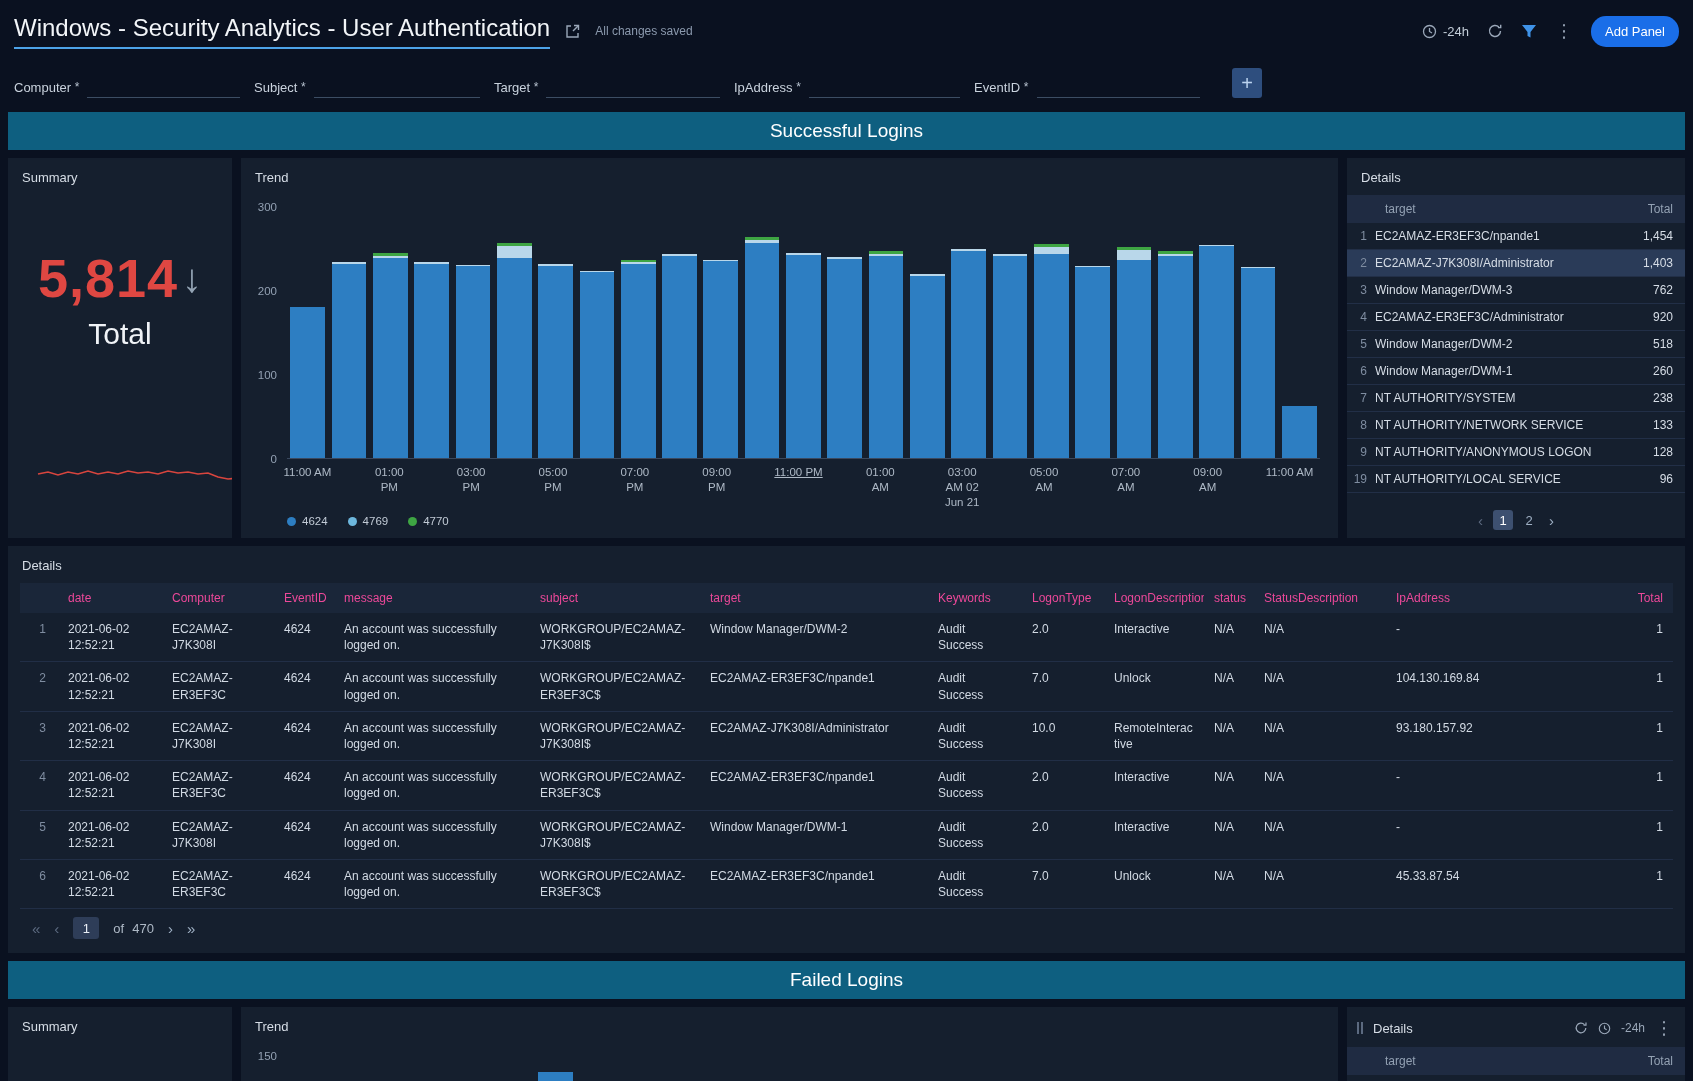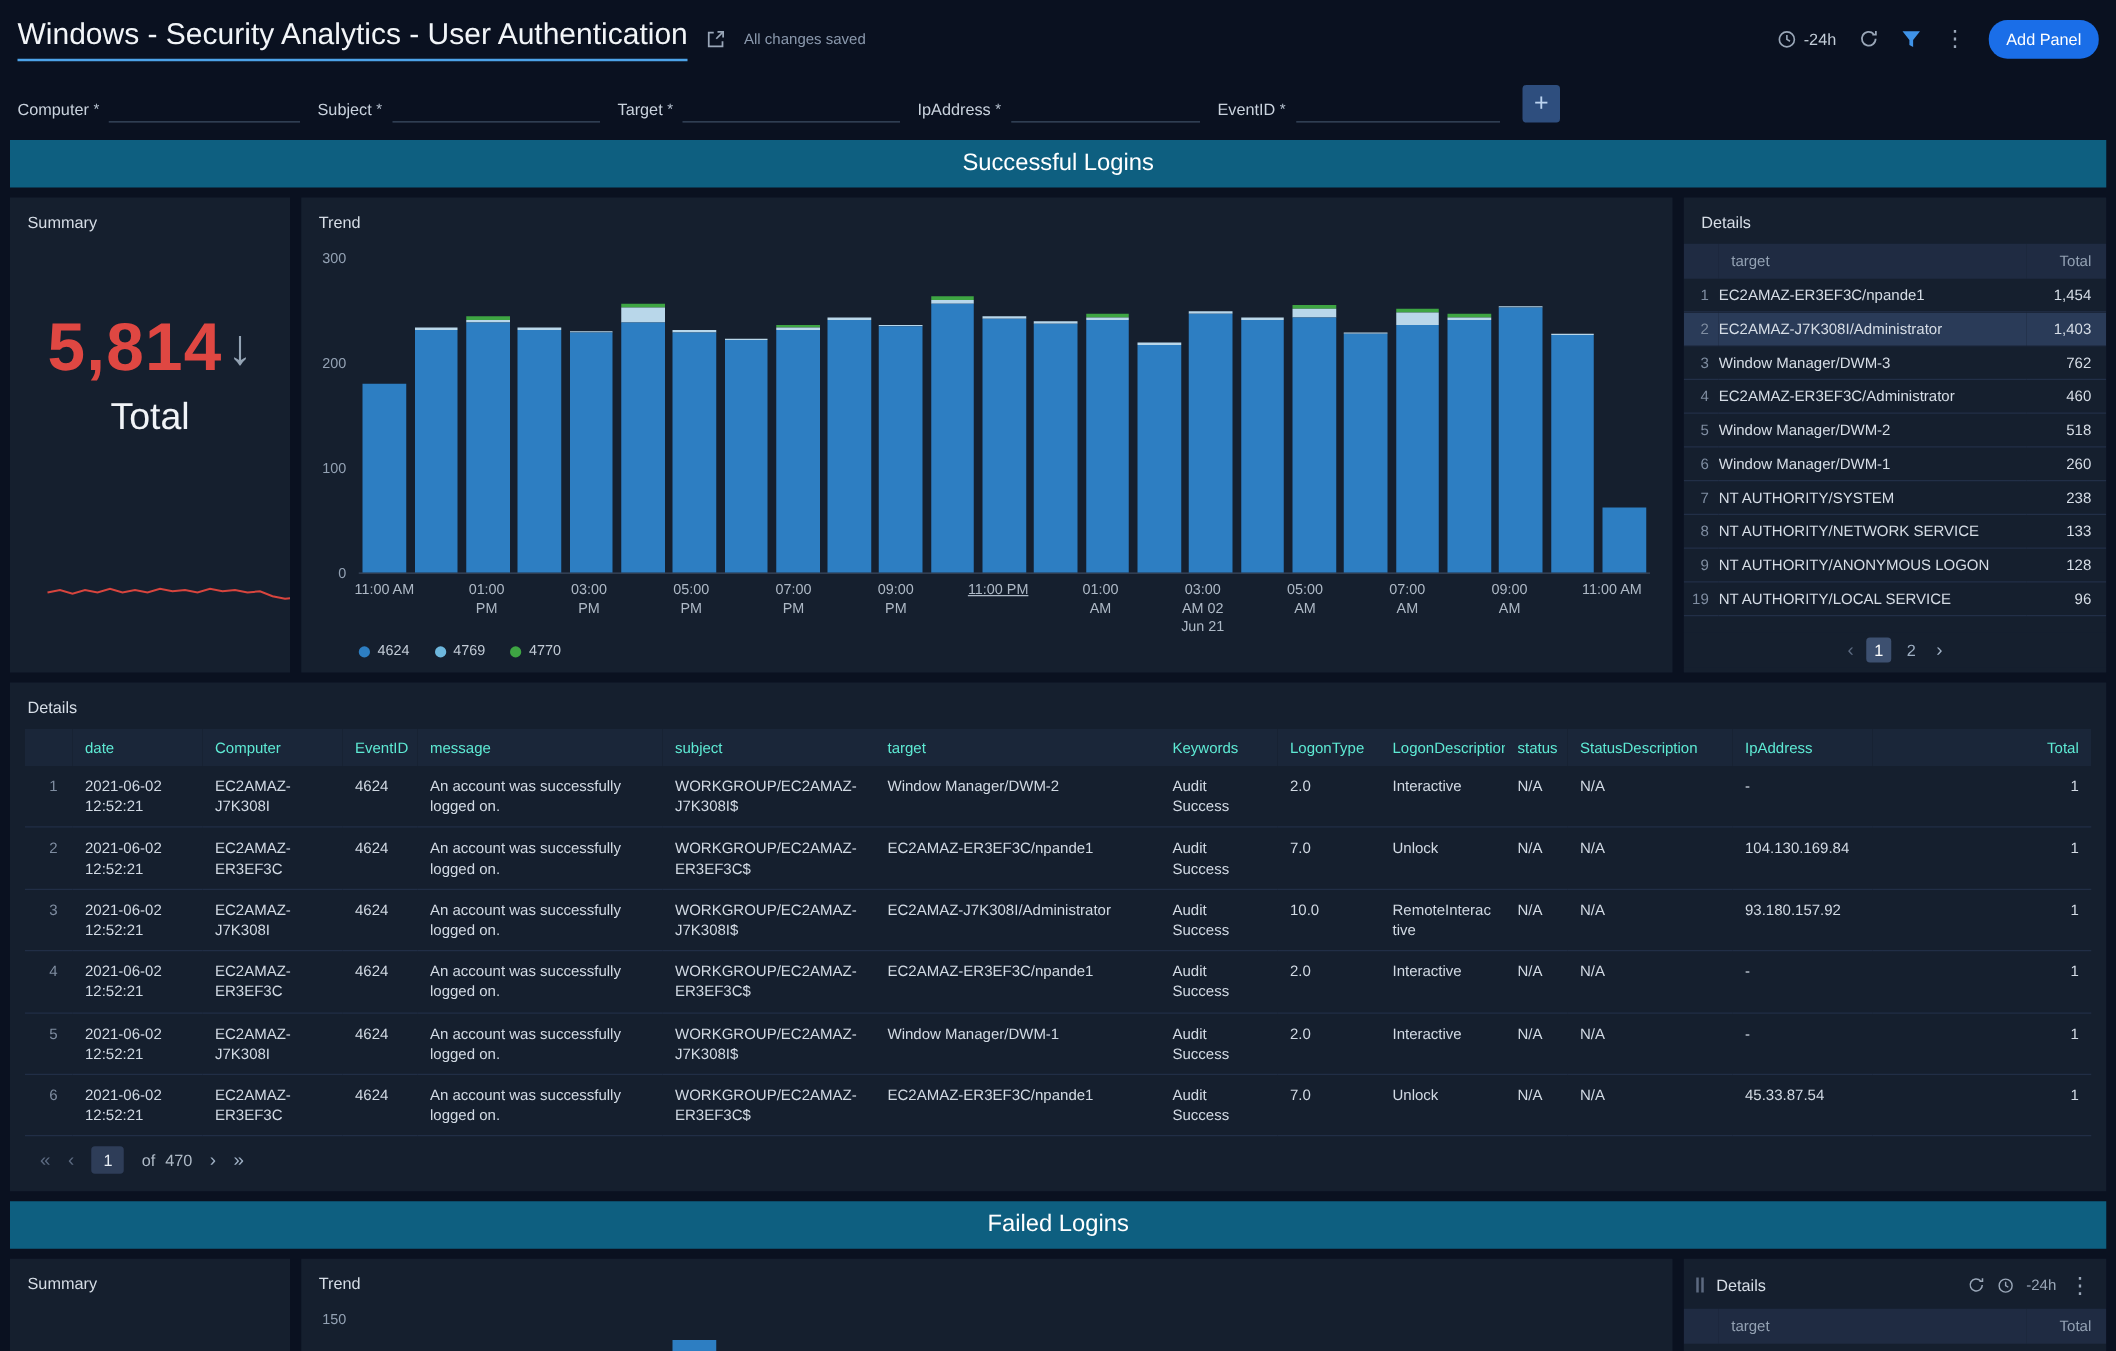--- a/index.html
+++ b/index.html
@@ -13,21 +13,21 @@
   .topbar { height:62px; display:flex; align-items:center; padding:0 14px; gap:14px; }
   .page-title { font-size:24px; font-weight:400; color:#f2f5f8; border-bottom:2px solid #4da3e8; padding-bottom:5px; white-space:nowrap; }
   .icon { color:#9aa7b8; display:inline-flex; align-items:center; }
   .saved-status { font-size:12px; color:#8b99ad; }
   .spacer { flex:1; }
   .right-cluster { display:flex; align-items:center; gap:18px; }
   .time-range { display:flex; align-items:center; gap:6px; font-size:13px; color:#c3cdd8; cursor:pointer; }
   .kebab { font-size:18px; color:#9aa7b8; line-height:1; cursor:pointer; }
   .add-panel-btn { background:#1a6ee8; color:#fff; font-size:13px; border:none; border-radius:15px; padding:8px 14px; cursor:pointer; }
   
-  .filter-row { display:flex; align-items:flex-end; padding:6px 14px 14px 14px; }
+  .filter-row { display:flex; align-items:flex-end; padding:6px 14px 14px 14px; gap:14px; }
   .filter-field { width:226px; display:flex; align-items:flex-end; gap:8px; }
   .flabel { font-size:13px; color:#c9d2dd; padding-bottom:3px; white-space:nowrap; }
   .req { color:#b7c2cf; font-size:12px; vertical-align:top; }
   .finput { flex:1; height:22px; border-bottom:1px solid #3c4d63; cursor:text; }
   .add-filter { width:30px; height:30px; margin-left:18px; background:#2e4e7e; border-radius:3px; color:#bcd4f0;
                 font-size:20px; display:flex; align-items:center; justify-content:center; cursor:pointer; }
   
   .section-bar { margin:0 8px 8px 8px; height:38px; background:#0e5f80; display:flex; align-items:center; justify-content:center;
                  font-size:19px; font-weight:500; color:#ffffff; cursor:pointer; }
   
@@ -68,21 +68,21 @@
   .mini-pagination { position:absolute; bottom:4px; left:0; right:0; height:28px; background:#151f2e;
                      display:flex; align-items:center; justify-content:center; gap:10px; font-size:13px; }
   .chev { color:#9fb0c4; cursor:pointer; font-size:15px; }
   .chev.dim { color:#5c6a80; }
   .page { min-width:20px; height:20px; display:inline-flex; align-items:center; justify-content:center;
           color:#9fb0c4; border-radius:3px; cursor:pointer; padding:0 4px; }
   .page.active { background:#3d5070; color:#ffffff; }
   
   .details-panel { margin:0 8px 8px 8px; background:#151f2e; padding-bottom:6px; }
   .main-table { width:calc(100% - 24px); margin:10px 12px 0 12px; border-collapse:collapse; table-layout:fixed; font-size:12px; }
-  .main-table th { background:#1a2639; color:#5eead4; font-weight:400; text-align:left; padding:8px 10px; overflow:hidden; white-space:nowrap; }
+  .main-table th { background:#1a2639; color:#ec4899; font-weight:400; text-align:left; padding:8px 10px; overflow:hidden; white-space:nowrap; }
   .main-table td { padding:8px 10px; border-bottom:1px solid #212e46; color:#d2dae4; vertical-align:top; line-height:1.35; word-wrap:break-word; overflow-wrap:break-word; }
   .main-table .rownum { color:#7f8da1; text-align:right; padding-right:12px; }
   .main-table .right { text-align:right; }
   .table-pagination { display:flex; align-items:center; gap:14px; padding:8px 0 8px 24px; font-size:13px; color:#9fb0c4; }
   .pagebox { background:#2e3d58; color:#e8eef5; min-width:26px; height:22px; border-radius:3px;
              display:inline-flex; align-items:center; justify-content:center; cursor:pointer; }
   .of-group { display:flex; gap:8px; color:#aeb9c6; }
   
   .mini-head-row { display:flex; align-items:center; gap:10px; padding:12px 12px 0 10px; }
   .drag-handle { display:inline-flex; gap:2px; }
@@ -435,21 +435,21 @@
             <td class="tval">1,403</td>
           </tr>
           <tr>
             <td class="rank">3</td>
             <td class="tname">Window Manager/DWM-3</td>
             <td class="tval">762</td>
           </tr>
           <tr>
             <td class="rank">4</td>
             <td class="tname">EC2AMAZ-ER3EF3C/Administrator</td>
-            <td class="tval">460</td>
+            <td class="tval">920</td>
           </tr>
           <tr>
             <td class="rank">5</td>
             <td class="tname">Window Manager/DWM-2</td>
             <td class="tval">518</td>
           </tr>
           <tr>
             <td class="rank">6</td>
             <td class="tname">Window Manager/DWM-1</td>
             <td class="tval">260</td>

